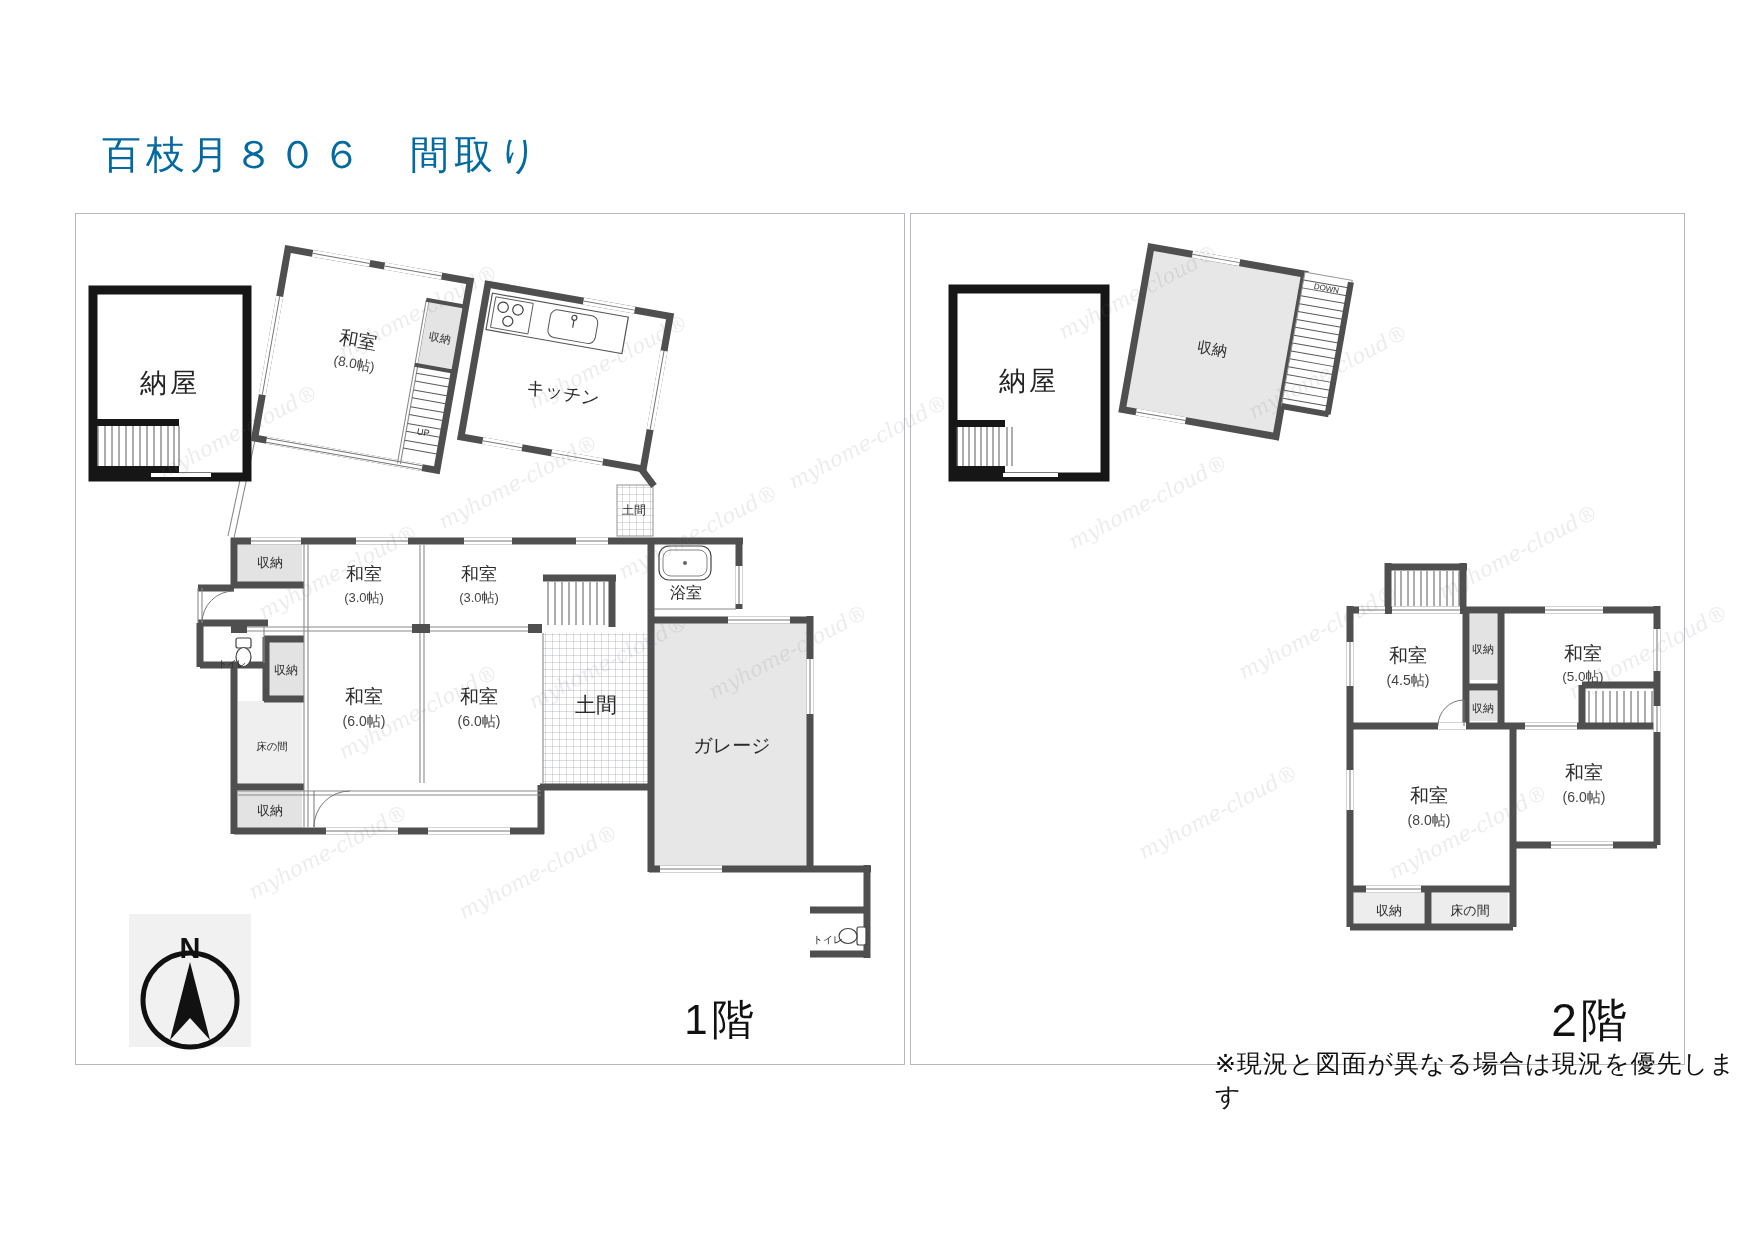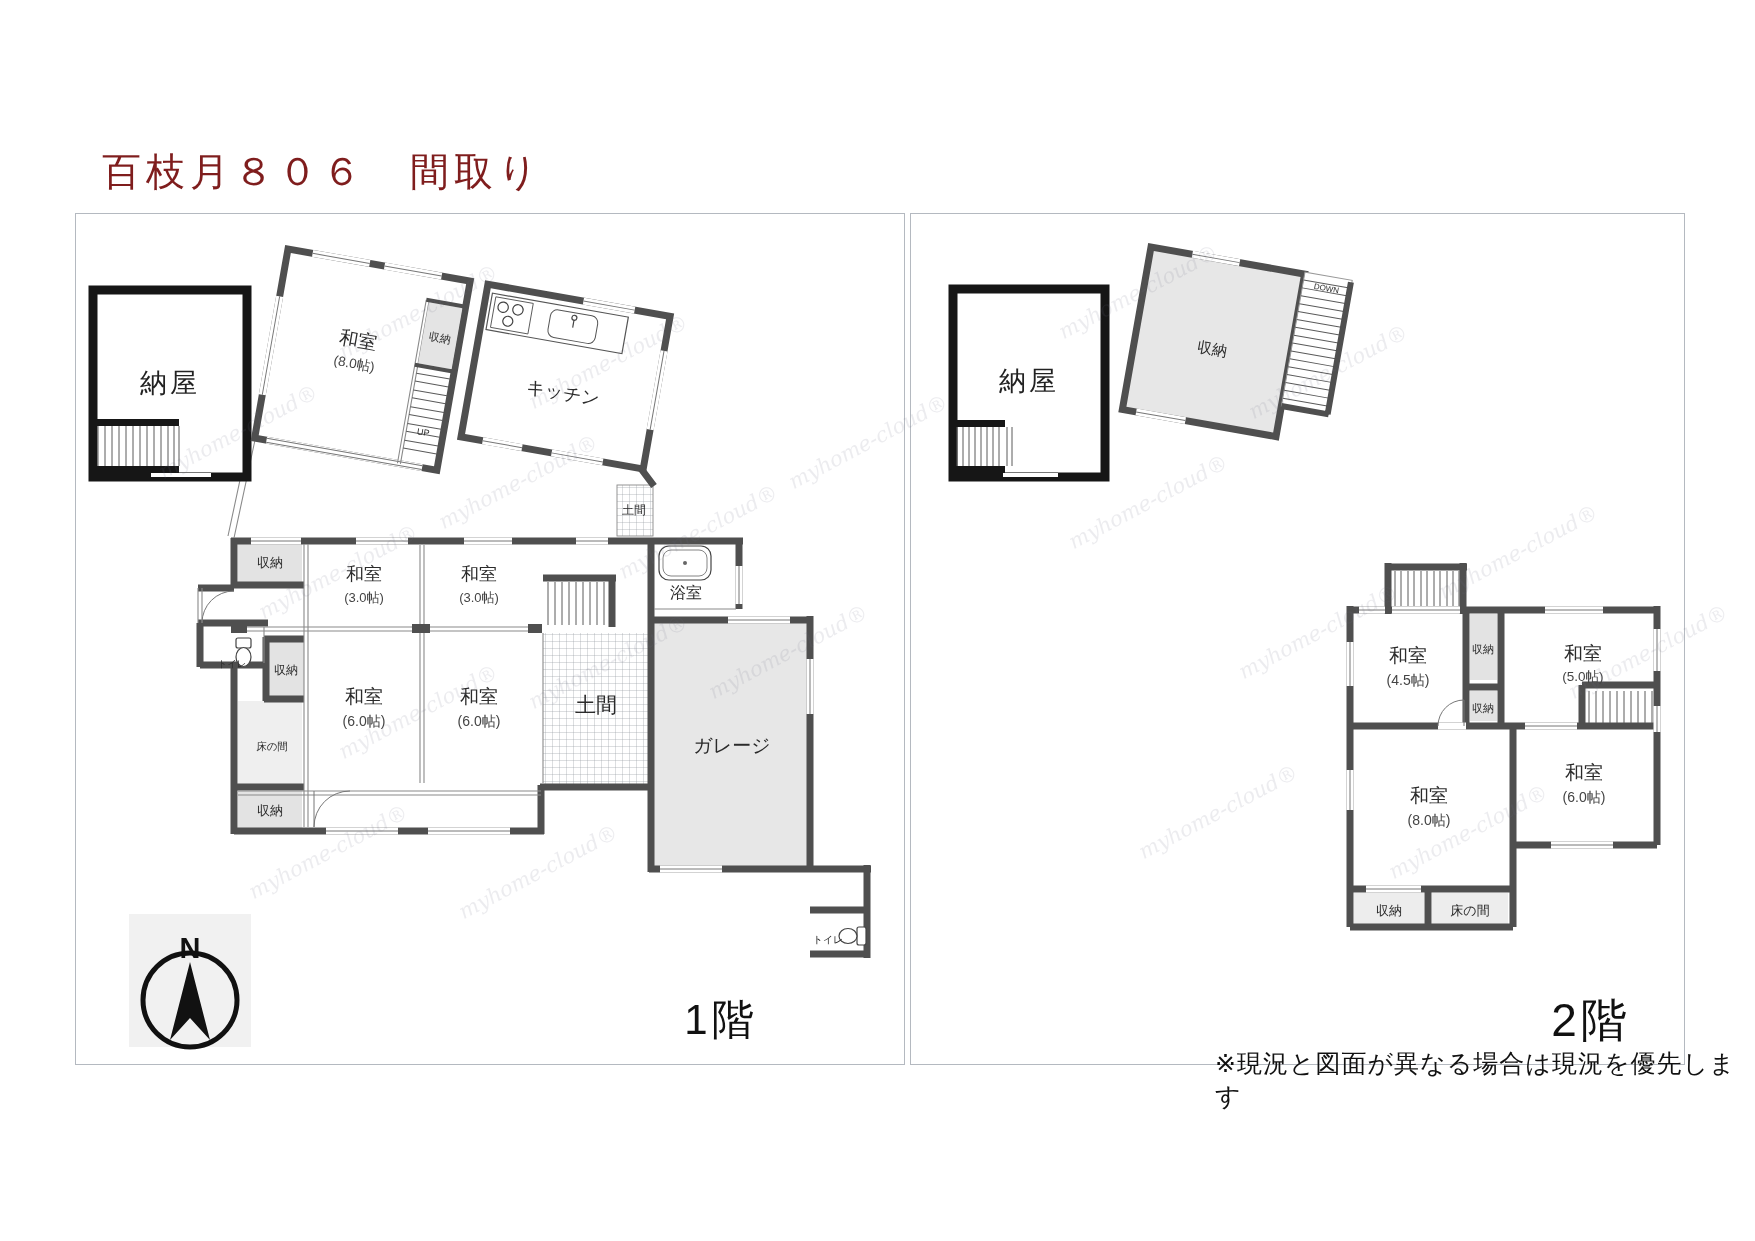--- a/index.html
+++ b/index.html
@@ -1,18 +1,18 @@
 <!DOCTYPE html>
 <html><head>
 <meta charset="utf-8">
 <style>
   html,body{margin:0;padding:0;background:#fff;}
   .page{position:relative;width:1755px;height:1241px;background:#fff;overflow:hidden;
         font-family:"Liberation Sans","DejaVu Sans",sans-serif;color:#1a1a1a;}
-  .title{position:absolute;left:102px;top:145px;font-size:39px;letter-spacing:5px;color:#7f1d1d;}
+  .title{position:absolute;left:102px;top:128px;font-size:39px;letter-spacing:5px;color:#0369a1;}
   .panel{position:absolute;background:#fff;border:1px solid #b4b9c0;}
   .panel-left{left:75px;top:213px;width:828px;height:850px;}
   .panel-right{left:910px;top:213px;width:773px;height:850px;}
   .note{position:absolute;left:1215px;top:1047px;font-size:25px;letter-spacing:1px;color:#111;}
   .wm span{position:absolute;font-family:"DejaVu Serif","Liberation Serif",serif;font-style:italic;
            font-size:21px;color:rgba(105,110,130,0.13);white-space:nowrap;
            transform:rotate(-28deg);pointer-events:none;}
   svg text{font-family:"Liberation Sans","DejaVu Sans",sans-serif;fill:#2b2b2b;text-anchor:middle;}
   text.rn{font-size:19px;}
   text.rs{font-size:13.5px;fill:#444;}

